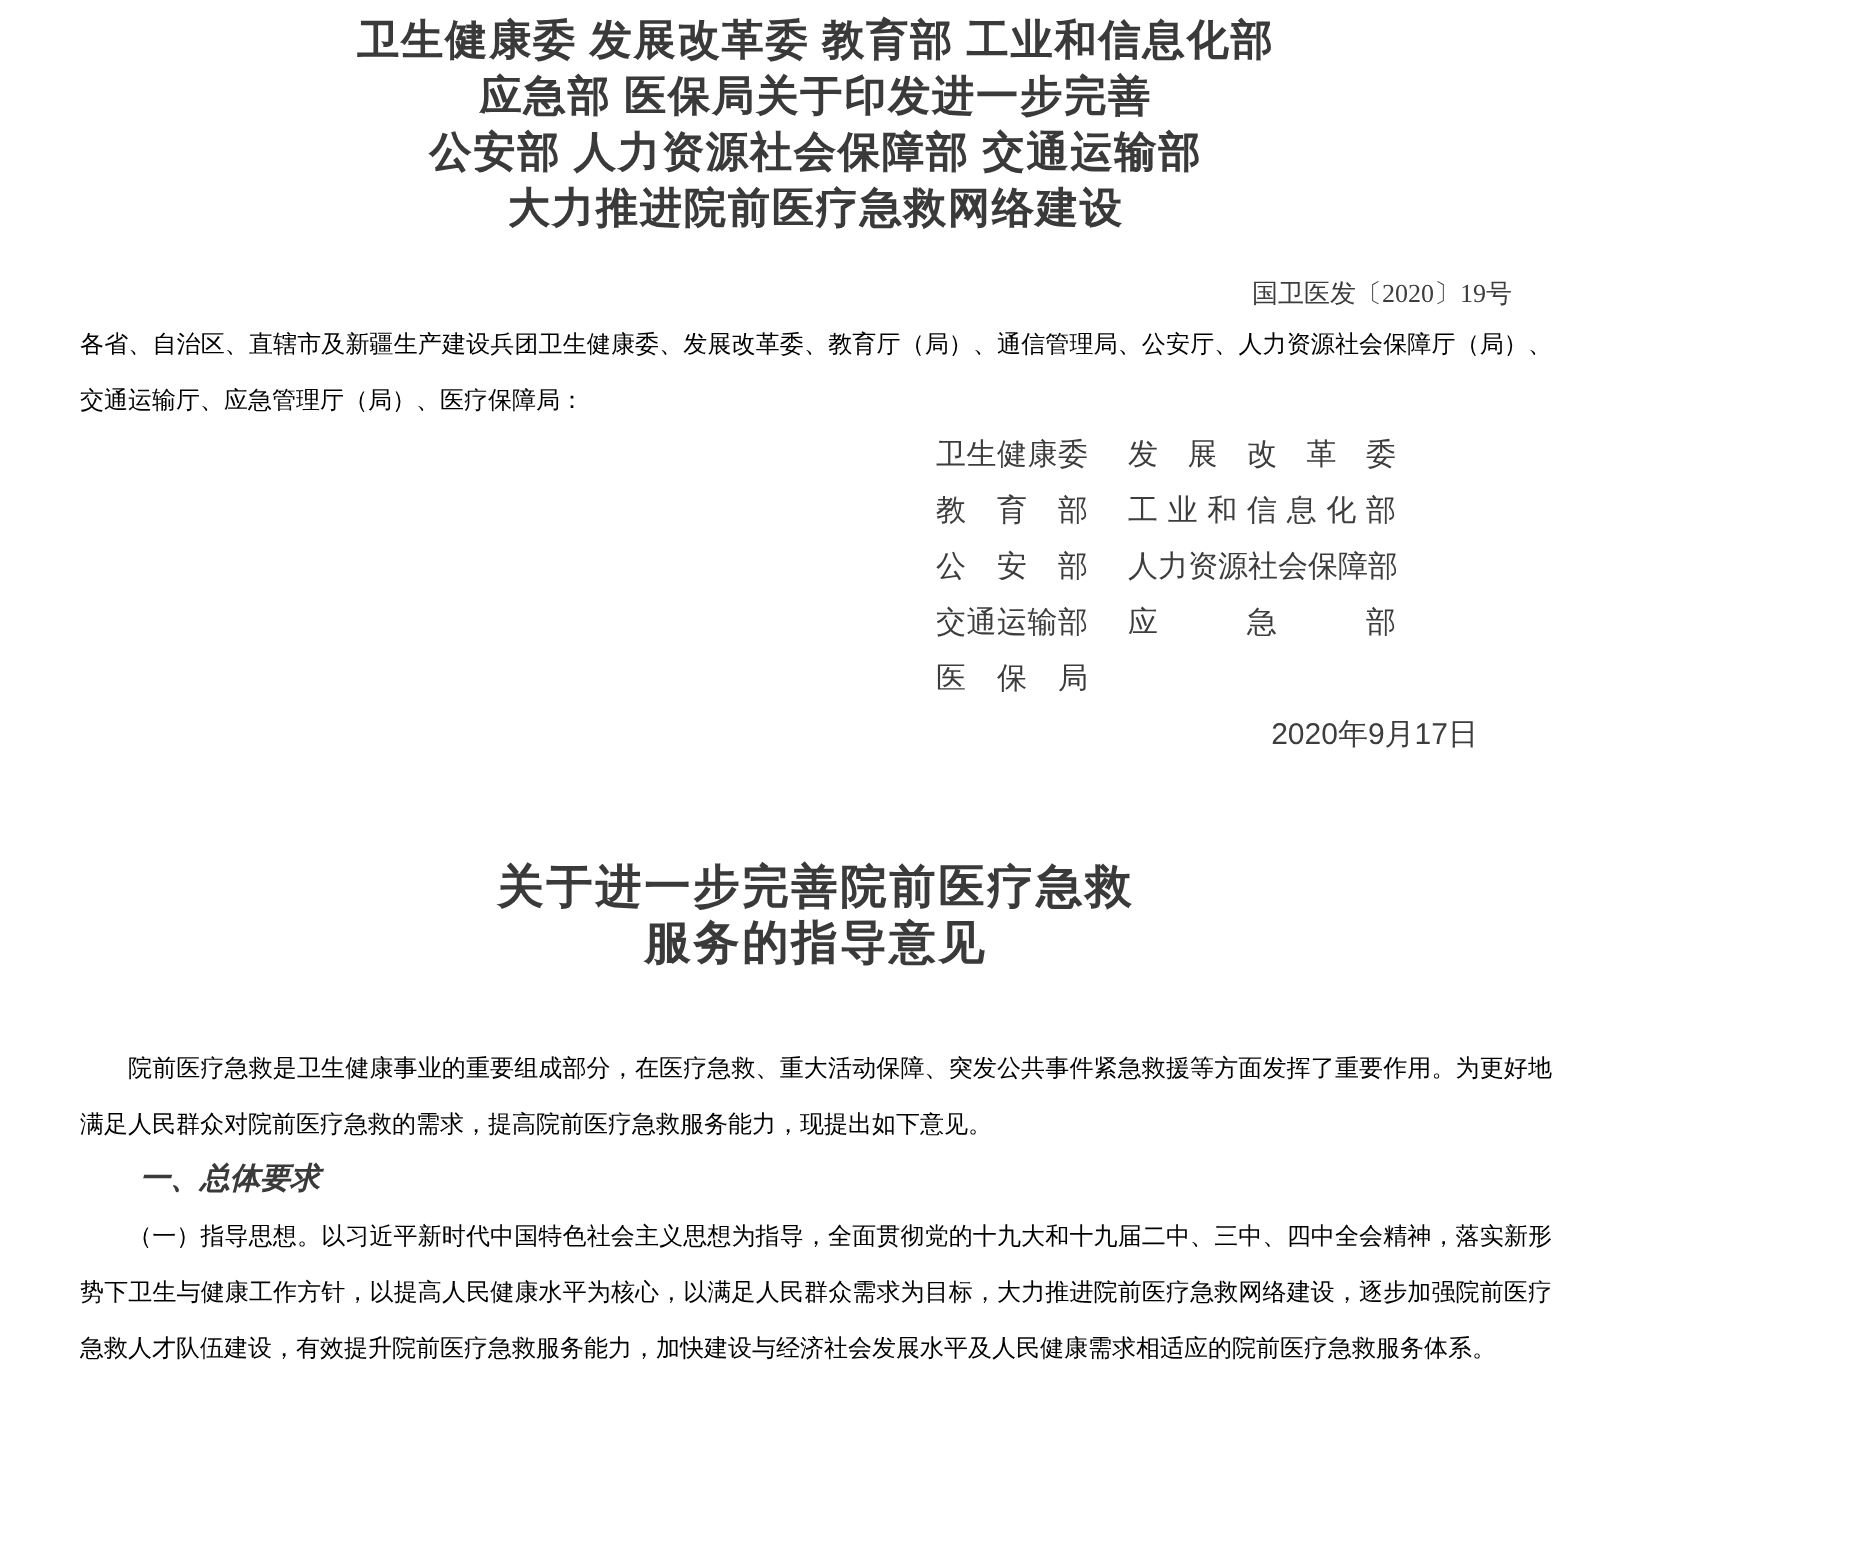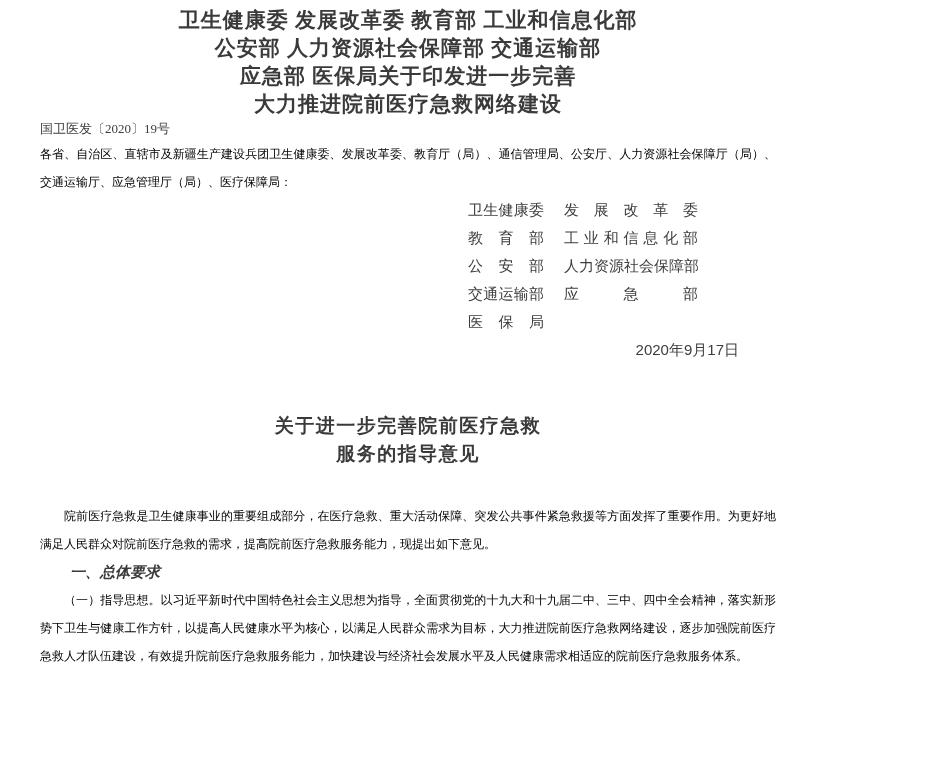--- a/index.html
+++ b/index.html
@@ -24,21 +24,22 @@
     text-align: center;
     font-family: "Liberation Serif", serif;
     font-weight: bold;
     font-size: 21px;
     line-height: 28px;
     letter-spacing: 1px;
     color: #3a3a3a;
   }
   
   .doc-number {
-    text-align: left;
+    margin-top: 18px;
+    text-align: right;
     padding-right: 20px;
     font-size: 13px;
     line-height: 22px;
     color: #3d3d3d;
   }
   
   .para {
     margin: 0;
     font-size: 12px;
     line-height: 28px;
@@ -68,21 +69,21 @@
     padding-right: 37px;
     font-size: 15px;
     line-height: 28px;
   }
   
   .sub-title {
     margin: 48px 0 0 0;
     text-align: center;
     font-family: "Liberation Serif", serif;
     font-weight: bold;
-    font-size: 19px;
+    font-size: 23px;
     line-height: 28px;
     letter-spacing: 1.5px;
     color: #3a3a3a;
   }
   .intro-gap { margin-top: 34px; }
   .section-heading {
     margin: 0;
     font-size: 15px;
     line-height: 28px;
     font-weight: bold;
@@ -95,22 +96,22 @@
     font-family: "Liberation Serif", serif;
   }
 </style>
 </head>
 <body>
 
 <div class="page">
 
   <h1 class="doc-title">
     <div>卫生健康委 发展改革委 教育部 工业和信息化部</div>
+    <div>应急部 医保局关于印发进一步完善</div>
     <div>公安部 人力资源社会保障部 交通运输部</div>
-    <div>应急部 医保局关于印发进一步完善</div>
     <div>大力推进院前医疗急救网络建设</div>
   </h1>
 
   <div class="doc-number kaiti">国卫医发〔2020〕19号</div>
 
   <p class="para">各省、自治区、直辖市及新疆生产建设兵团卫生健康委、发展改革委、教育厅（局）、通信管理局、公安厅、人力资源社会保障厅（局）、交通运输厅、应急管理厅（局）、医疗保障局：</p>
 
 
   <div class="sig-block">
     <div class="sig-cell">

